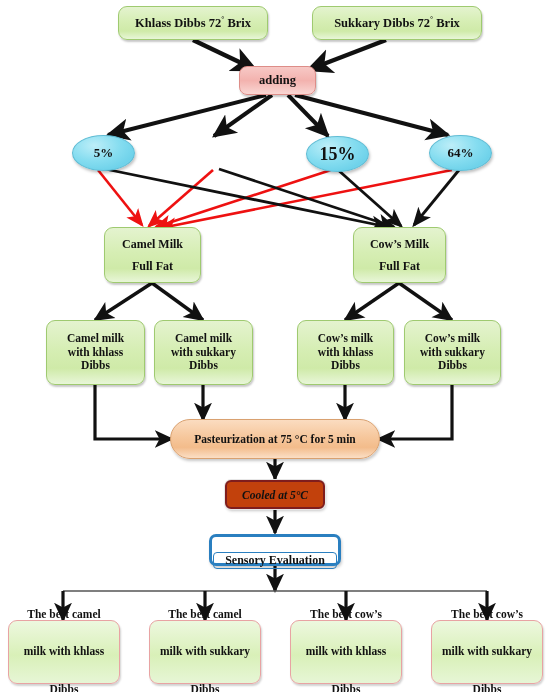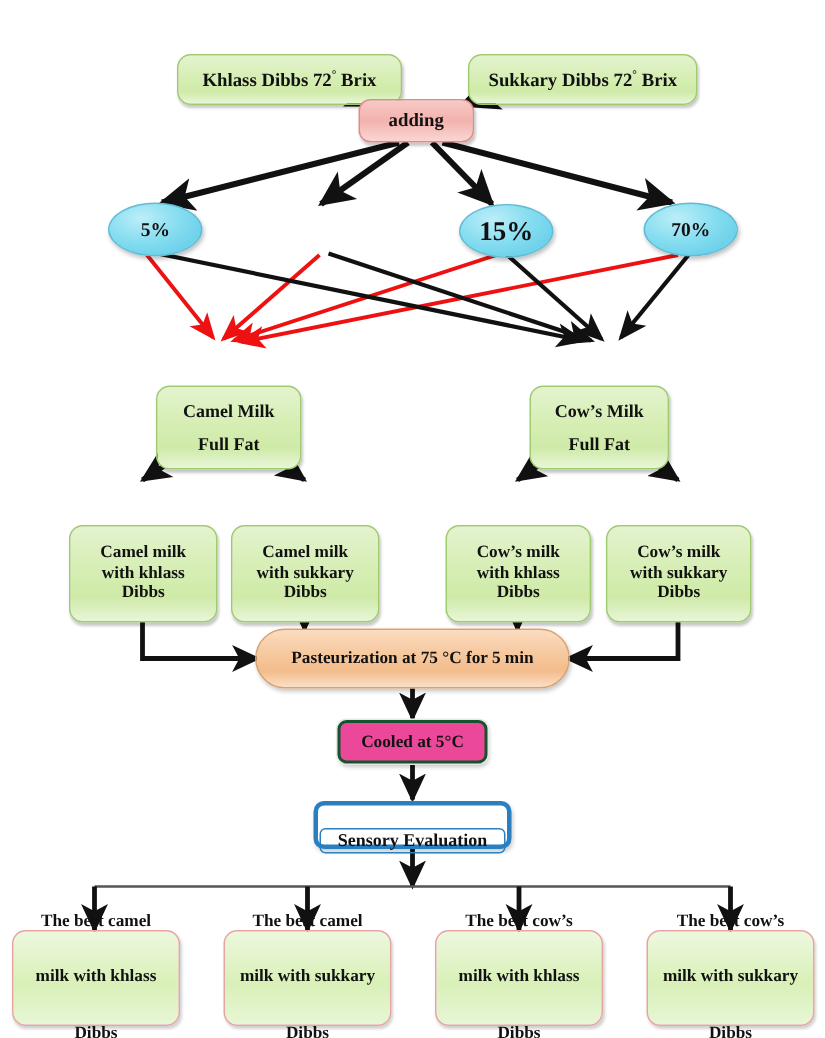--- a/index.html
+++ b/index.html
@@ -38,21 +38,20 @@
     font-weight: bold;
     color: #111111;
     z-index: 5;
   }
   
   .green-box {
     background: linear-gradient(180deg, #e4f3cf 0%, #d6eeb4 45%, #cfeaa8 75%, #e8f6d8 100%);
     border: 1px solid #9fca70;
     border-radius: 9px;
     box-shadow: 1px 2px 2px rgba(0,0,0,0.22);
-    margin-top: 30px;
   }
   
   .best-box {
     background: linear-gradient(180deg, #edf8df 0%, #d9f0b8 55%, #e7f6d6 100%);
     border: 1.5px solid #e8a3a3;
     border-radius: 9px;
     box-shadow: 1px 2px 2px rgba(0,0,0,0.18);
     gap: 24px;
   }
   
@@ -72,24 +71,25 @@
   
   .peach-pill {
     background: linear-gradient(180deg, #fbdcc0 0%, #f6c79c 45%, #f3bc8b 72%, #fbdfc6 100%);
     border: 1px solid #d9a170;
     border-radius: 24px;
     box-shadow: 1px 2px 3px rgba(0,0,0,0.22);
     align-items: center;
   }
   
   .orange-box {
-    background: #ec4899;
-    border: 2px solid #14532d;
+    background: #c2410c;
+    border: 2px solid #7f1d1d;
     border-radius: 6px;
     box-shadow: 0 0 0 1px #e7e7e7, 1px 2px 3px rgba(0,0,0,0.22);
+    font-style: italic;
   }
   
   .blue-box {
     background: #ffffff;
     border: 3px solid #2a7fc0;
     border-radius: 7px;
     box-shadow: 0 0 0 1.5px #ffffff inset, 1px 2px 3px rgba(0,0,0,0.2);
     padding: 2px;
   }
   .blue-box .inner {
@@ -189,36 +189,36 @@
       <line x1="205" y1="591" x2="205" y2="620" stroke="#111111" stroke-width="3.2" marker-end="url(#arrowBlack)"></line>
       <line x1="346" y1="591" x2="346" y2="620" stroke="#111111" stroke-width="3.2" marker-end="url(#arrowBlack)"></line>
       <line x1="487" y1="591" x2="487" y2="620" stroke="#111111" stroke-width="3.2" marker-end="url(#arrowBlack)"></line>
     </g>
   </svg>
 
   <div class="node green-box" style="left:118px; top:6px; width:150px; height:34px; font-size:12.5px;">
     <span><span>Khlass Dibbs 72</span><span class="sup">°</span><span> Brix</span></span>
   </div>
 
-  <div class="node green-box" style="left:312px; top:6px; width:153px; height:34px; font-size:12.5px;text-align:center;">
+  <div class="node green-box" style="left:312px; top:6px; width:170px; height:34px; font-size:12.5px;text-align:center;">
     <span><span>Sukkary Dibbs 72</span><span class="sup">°</span><span> Brix</span></span>
   </div>
 
   <div class="node pink-box" style="left:239px; top:66px; width:77px; height:29px; font-size:12.5px;align-items:center;">
     <span>adding</span>
   </div>
 
   <div class="node ellipse" style="left:72px; top:135px; width:63px; height:36px; font-size:13px;">
     <span>5%</span>
   </div>
   <div class="node ellipse" style="left:306px; top:136px; width:63px; height:36px; font-size:18px;">
     <span>15%</span>
   </div>
   <div class="node ellipse" style="left:429px; top:135px; width:63px; height:36px; font-size:13px;">
-    <span>70%</span>
+    <span>64%</span>
   </div>
 
   <div class="node green-box" style="left:104px; top:227px; width:97px; height:56px; font-size:12px;">
     <span class="line1">Camel Milk</span>
     <span class="line2" style="margin-top:7px;">Full Fat</span>
   </div>
 
   <div class="node green-box" style="left:353px; top:227px; width:93px; height:56px; font-size:12px;">
     <span class="line1">Cow’s Milk</span>
     <span class="line2" style="margin-top:7px;">Full Fat</span>

